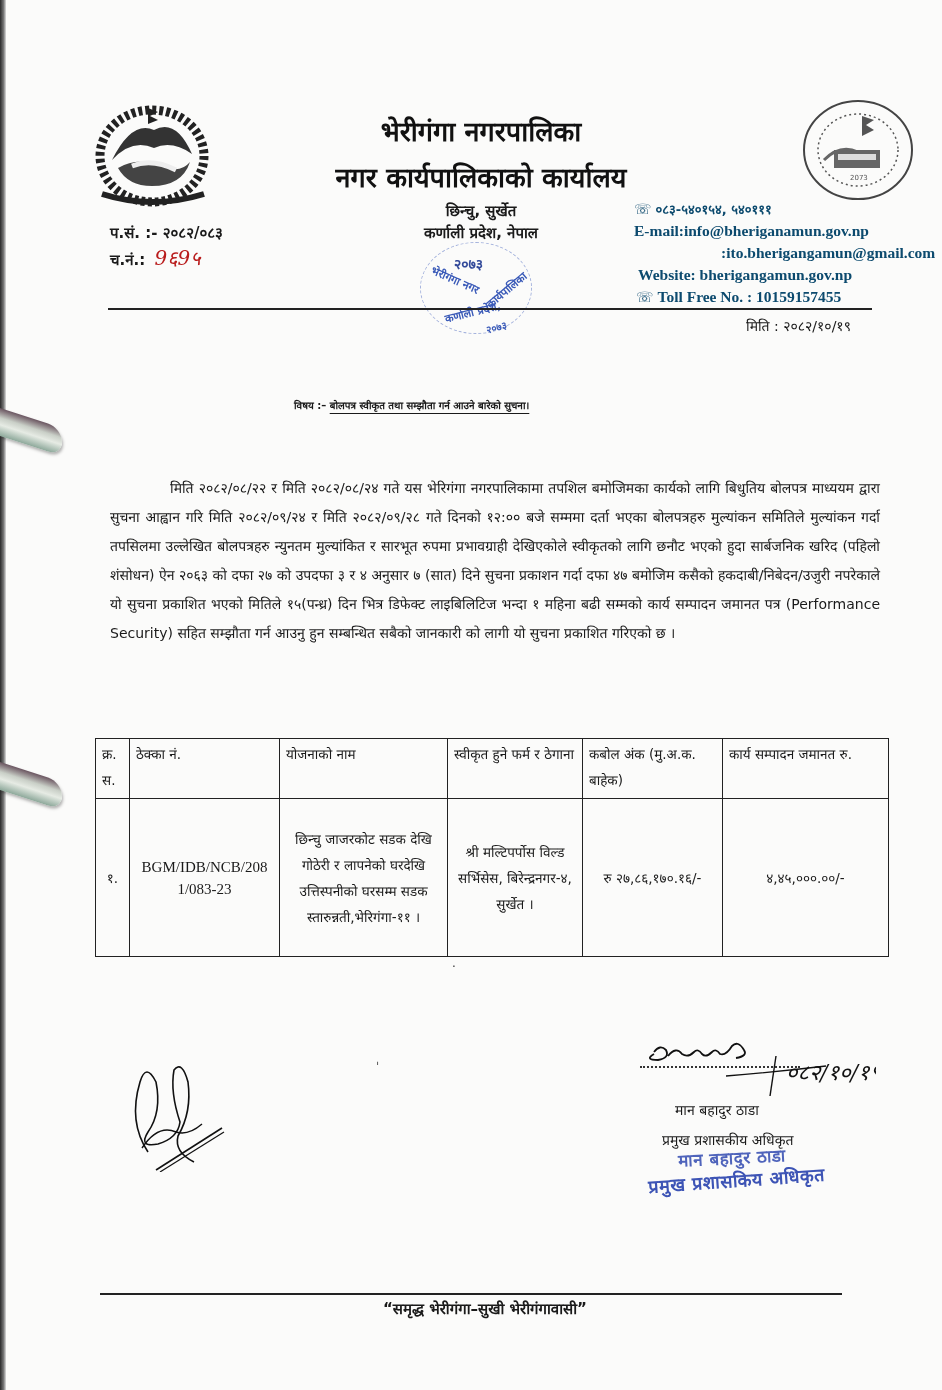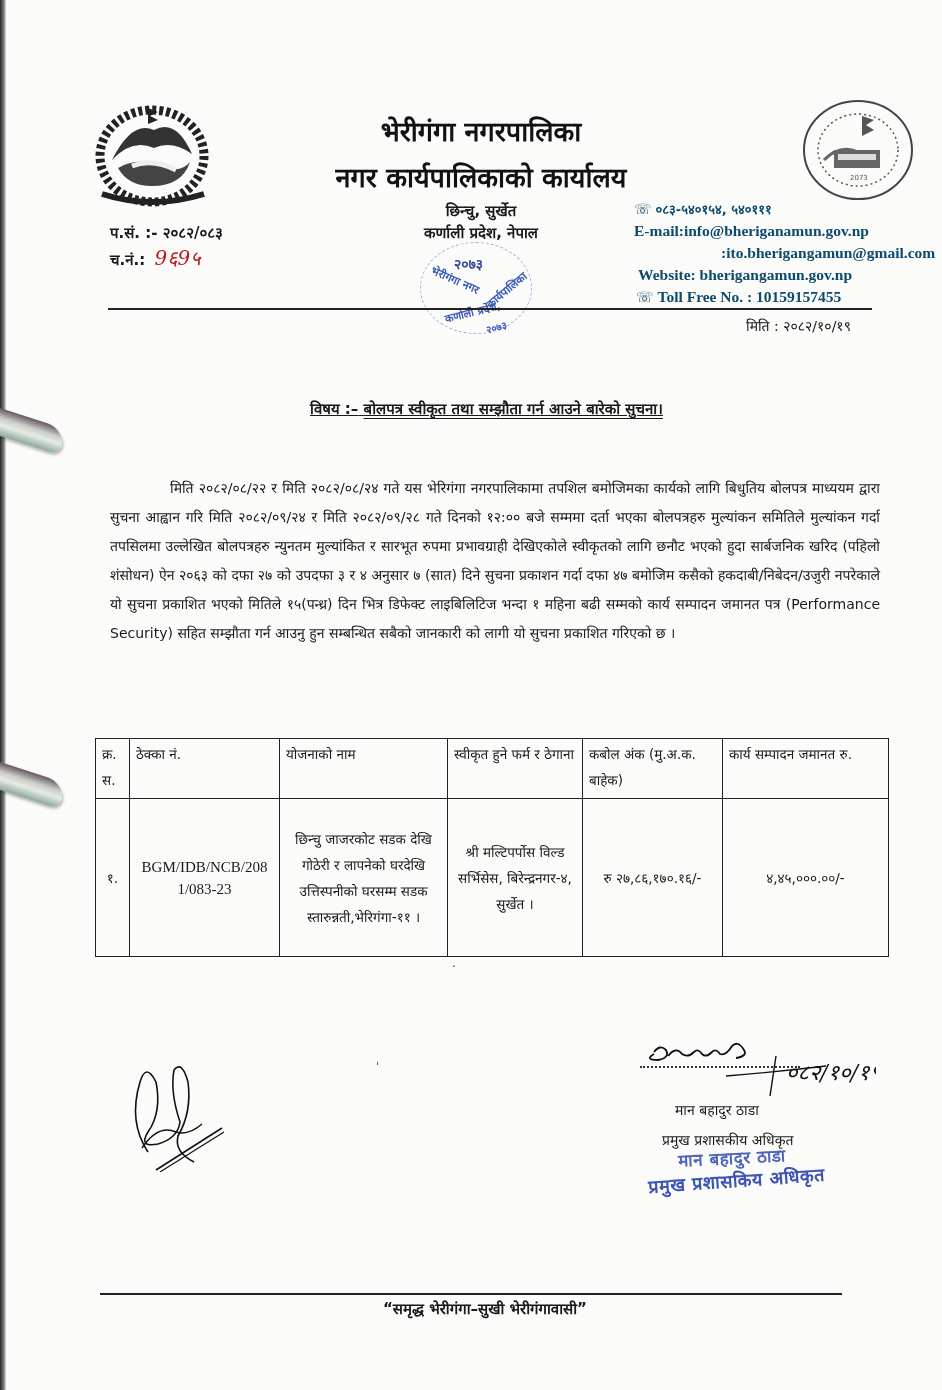--- a/index.html
+++ b/index.html
@@ -86,21 +86,21 @@
 
     .rule { position: absolute; height: 2px; background: #222; }
     .rule.top { left: 108px; top: 308px; width: 764px; }
     .rule.foot { left: 100px; top: 1293px; width: 742px; height: 1.5px; }
 
     .date-line {
       position: absolute; left: 746px; top: 316px; font-size: 14px;
     }
 
     .subject {
-      position: absolute; left: 310px; top: 398px; font-size: 15px; font-weight: bold; text-decoration: underline;
+      position: absolute; left: 294px; top: 398px; font-size: 10px; font-weight: bold;
     }
     .subject .u { text-decoration: underline; text-underline-offset: 4px; }
 
     .body-para {
       position: absolute; left: 110px; top: 474px; width: 770px;
       font-size: 14px; line-height: 29px; text-align: justify;
       text-indent: 60px;
     }
     .note {
       position: absolute; left: 170px; top: 695px; font-size: 14px;

